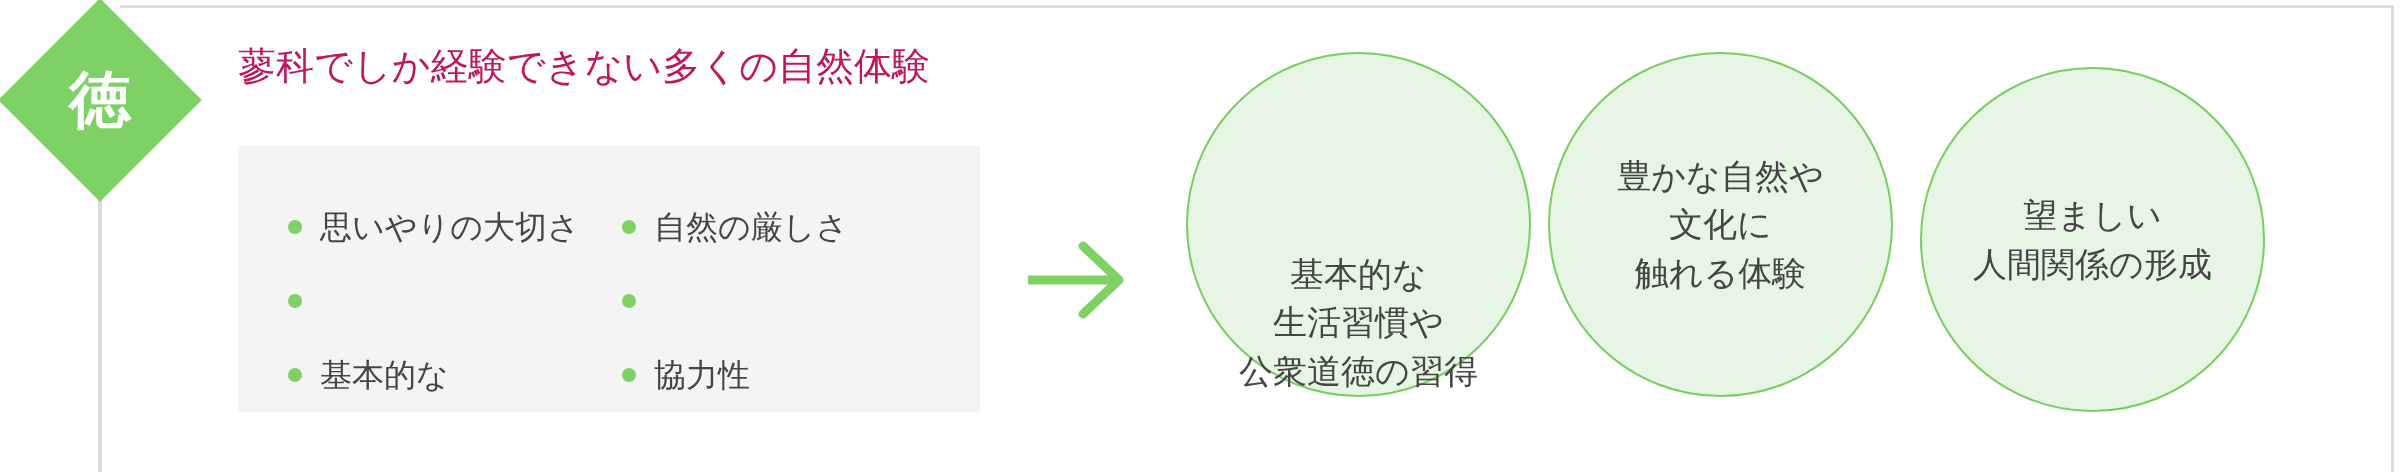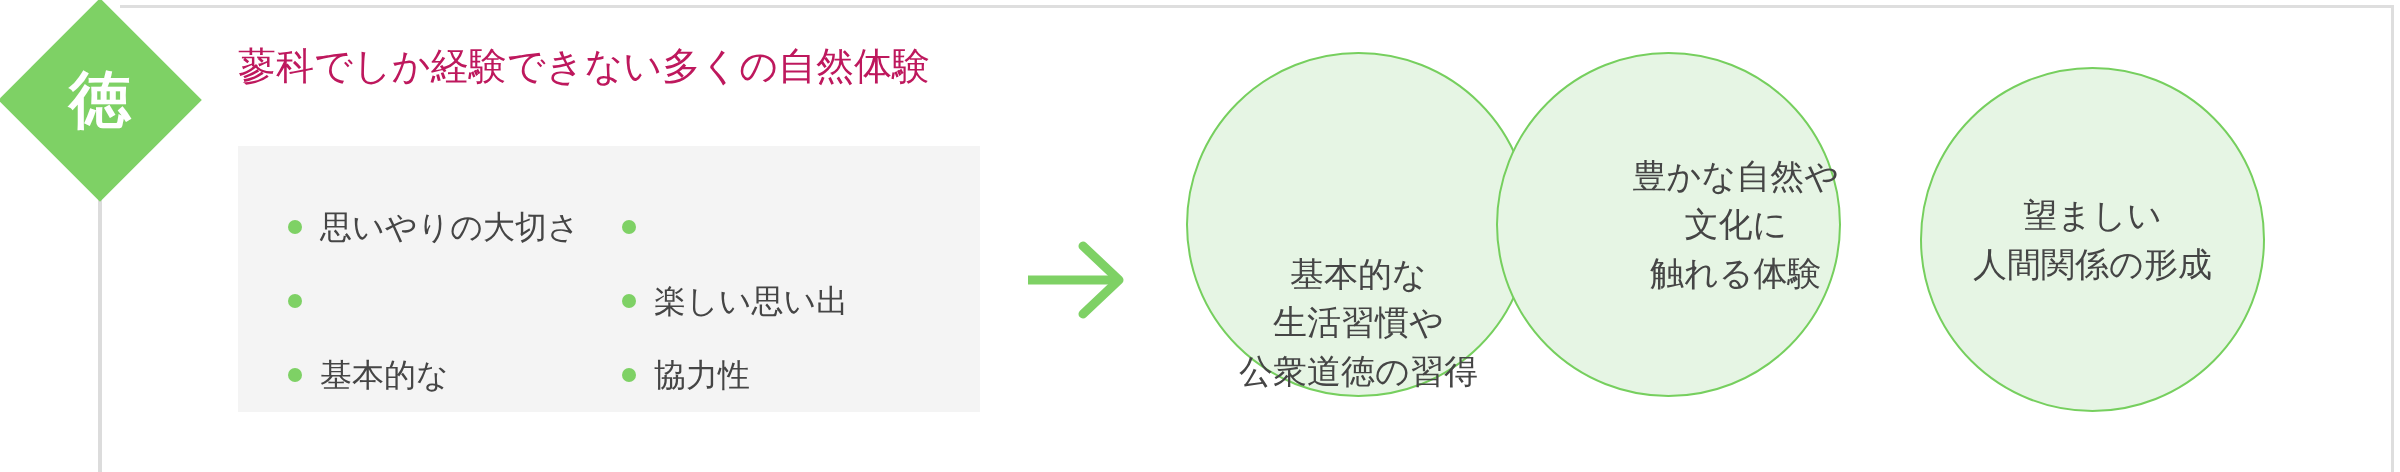--- a/index.html
+++ b/index.html
@@ -101,21 +101,21 @@
     display:flex;align-items:center;justify-content:center;
     text-align:center;
   }
   .circle-text{
     font-size:34px;
     line-height:1.42;
     color:#454545;
     white-space:pre-line;
   }
   #circle-1{left:1186px;top:52px;width:345px;height:345px;align-items:flex-end;}
-  #circle-2{left:1496px;top:52px;width:345px;height:345px;justify-content:flex-end;}
+  #circle-2{left:1548px;top:52px;width:345px;height:345px;}
   #circle-3{left:1920px;top:67px;width:345px;height:345px;}
 </style>
 </head>
 <body>
 
 <div id="stage">
 
   <div class="top-rule"></div>
   <div class="right-rule"></div>
   <div class="stem-rule"></div>
@@ -139,24 +139,24 @@
       </div>
       <div class="list-item">
         <span class="dot"></span>
         <span class="list-text">基本的な</span>
       </div>
     </div>
 
     <div class="list-col c1">
       <div class="list-item">
         <span class="dot"></span>
+        <span class="list-text">自然の厳しさ</span>
       </div>
       <div class="list-item">
         <span class="dot"></span>
-        <span class="list-text">楽しい思い出</span>
       </div>
       <div class="list-item">
         <span class="dot"></span>
         <span class="list-text">協力性</span>
       </div>
     </div>
 
   </div>
 
   <div class="arrow">

